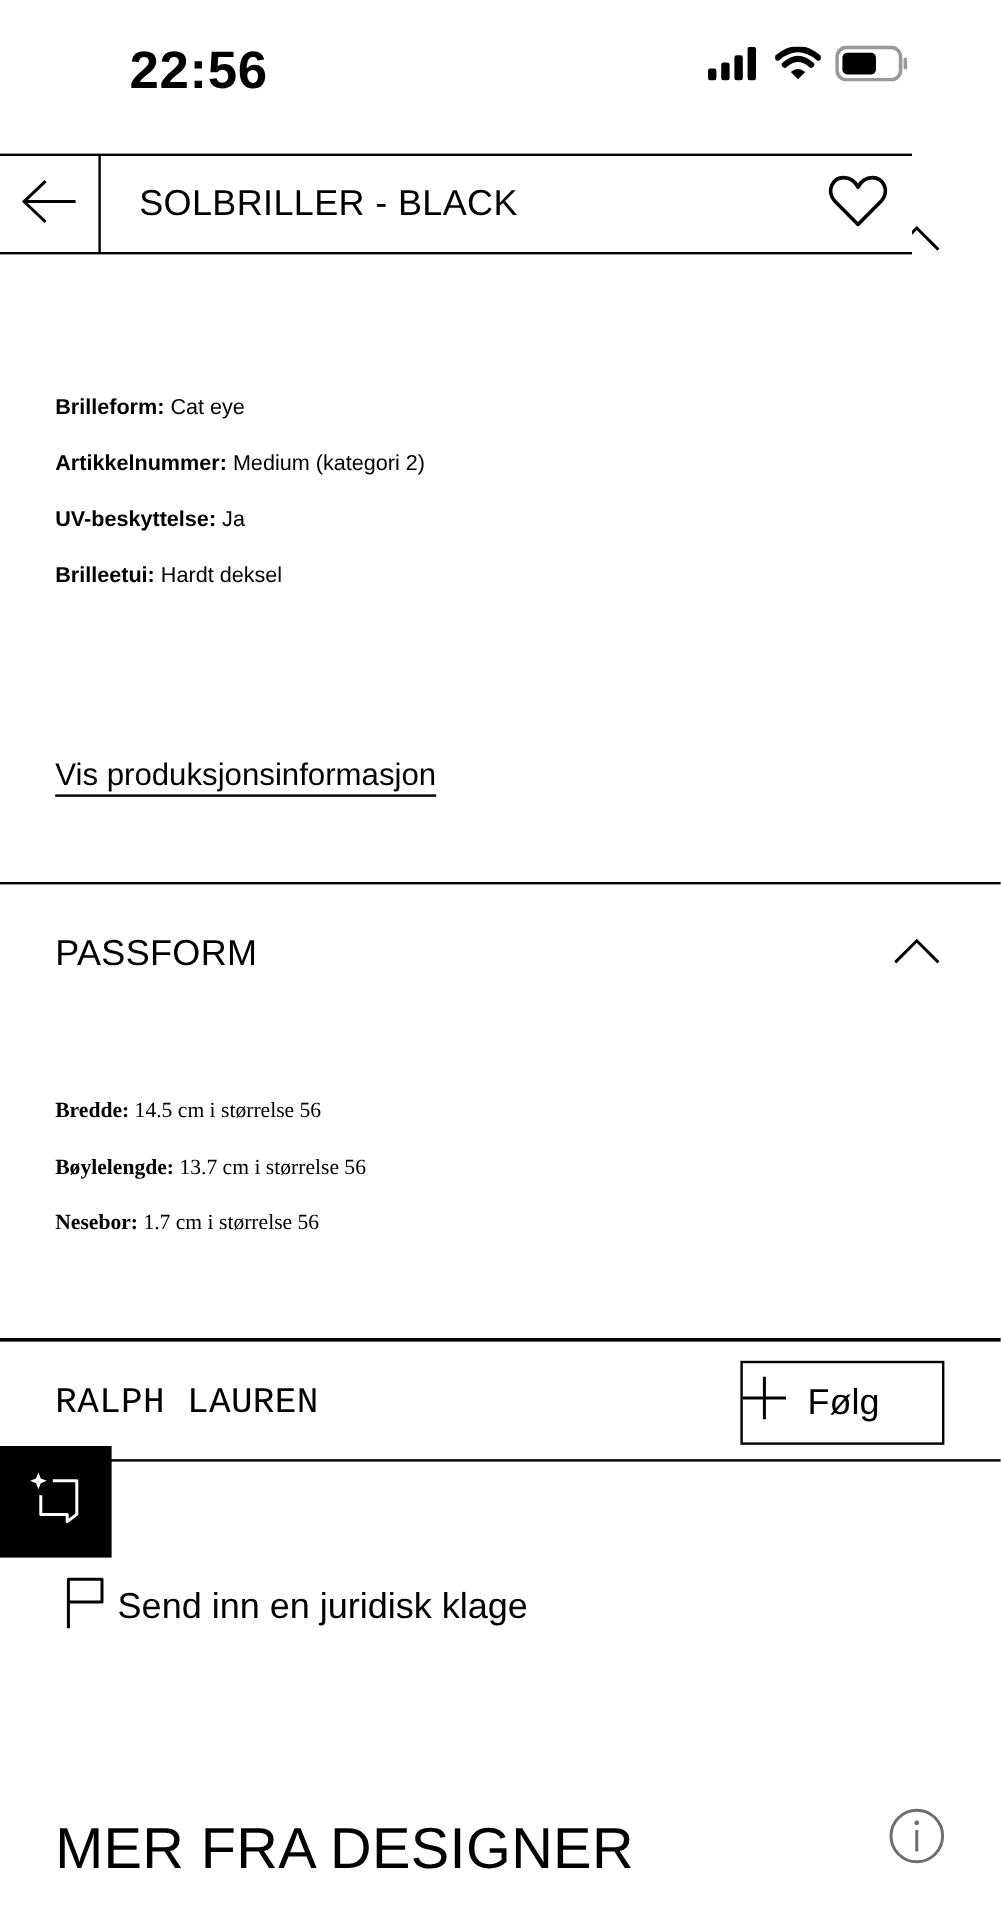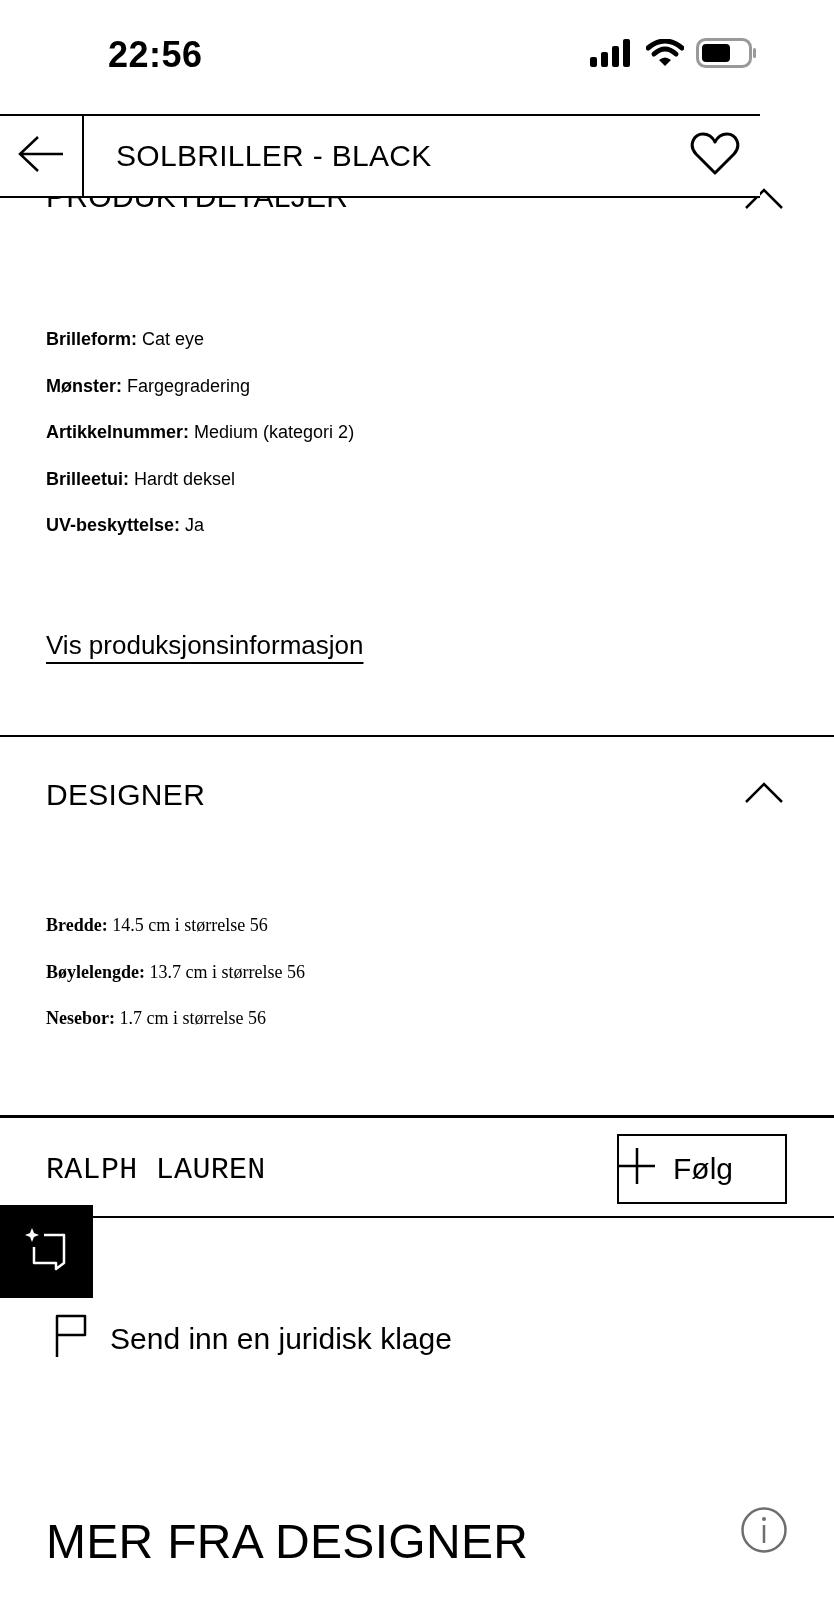--- a/index.html
+++ b/index.html
@@ -1,25 +1,25 @@
 <!DOCTYPE html>
 <html><head>
   <meta charset="utf-8">
   <style>
     * { box-sizing: border-box; margin: 0; padding: 0; }
     html, body { width: 834px; height: 1600px; background: #ffffff; overflow: hidden; }
     body { position: relative; font-family: "Liberation Sans", sans-serif; color: #000; }
 
     
     .status-bar { position: absolute; top: 0; left: 0; width: 834px; height: 115px; background: #fff; z-index: 5; }
-    .status-time { position: absolute; left: 108px; top: 34px; font-size: 36px; font-weight: bold; letter-spacing: 0.5px; }
+    .status-time { position: absolute; left: 108px; top: 34px; font-size: 44px; font-weight: bold; letter-spacing: 0.5px; }
     .status-icons { position: absolute; left: 590px; top: 38px; height: 34px; display: flex; align-items: center; gap: 12px; }
 
     
-    .nav-header { position: absolute; top: 114px; left: 0; width: 760px; height: 84px; background: #fff; border-top: 2px solid #000; border-bottom: 2px solid #000; z-index: 5; display: flex; align-items: center; }
+    .nav-header { position: absolute; top: 128px; left: 0; width: 760px; height: 84px; background: #fff; border-top: 2px solid #000; border-bottom: 2px solid #000; z-index: 5; display: flex; align-items: center; }
     .back-btn { width: 84px; height: 100%; border-right: 2px solid #000; display: flex; align-items: center; justify-content: center; cursor: pointer; }
     .nav-title { flex: 1; padding-left: 32px; font-size: 30px; letter-spacing: 0.3px; }
     .fav-btn { width: 90px; height: 100%; display: flex; align-items: center; justify-content: center; cursor: pointer; }
 
     
     .cut-header { position: absolute; top: 180px; left: 46px; font-size: 30px; letter-spacing: 0.3px; z-index: 1; }
     .cut-chevron { position: absolute; top: 188px; left: 744px; z-index: 1; }
 
     
     .detail-list { position: absolute; left: 46px; font-size: 18px; line-height: 46.5px; }
@@ -32,21 +32,21 @@
 
     .divider { position: absolute; left: 0; width: 834px; background: #000; }
 
     .section-header { position: absolute; left: 46px; font-size: 30px; letter-spacing: 0.3px; }
     .chevron-up { position: absolute; cursor: pointer; }
 
     .follow-btn { position: absolute; left: 617px; top: 1134px; width: 170px; height: 70px; border: 2px solid #000; display: flex; align-items: center; gap: 18px; font-size: 30px; cursor: pointer; background: #fff; }
 
     .ai-btn { position: absolute; left: 0; top: 1205px; width: 93px; height: 93px; background: #000; display: flex; align-items: center; justify-content: center; cursor: pointer; z-index: 3; }
 
-    .complaint { position: absolute; left: 54px; top: 1313px; display: flex; align-items: center; gap: 22px; font-size: 30px; cursor: pointer; }
+    .complaint { position: absolute; left: 54px; top: 1313px; display: flex; align-items: center; gap: 10px; font-size: 30px; cursor: pointer; }
 
     .more-title { position: absolute; left: 46px; top: 1514px; font-size: 48px; letter-spacing: 0.3px; }
     .info-btn { position: absolute; left: 740px; top: 1506px; cursor: pointer; }
   </style>
 </head>
 <body>
 
 <div class="status-bar">
   <span class="status-time">22:56</span>
   <div class="status-icons">
@@ -95,31 +95,30 @@
 
 <span class="cut-header">PRODUKTDETALJER</span>
 <span class="cut-chevron">
   <svg width="40" height="22" viewBox="0 0 40 22">
       <path d="M2 20 L20 2 L38 20" stroke="#000" stroke-width="2.5" fill="none"></path>
     </svg>
 </span>
 
 <div class="detail-list prod-list">
   <div class="row"><b>Brilleform:</b> <span>Cat eye</span></div>
-  <div class="row"><b>Mønster:</b> <span>Fargegradering</span></div>
   <div class="row"><b>Artikkelnummer:</b> <span>Medium (kategori 2)</span></div>
+  <div class="row"><b>UV-beskyttelse:</b> <span>Ja</span></div>
   <div class="row"><b>Brilleetui:</b> <span>Hardt deksel</span></div>
-  <div class="row"><b>UV-beskyttelse:</b> <span>Ja</span></div>
 </div>
 
 <span class="link">Vis produksjonsinformasjon</span>
 
 <div class="divider" style="top:735px;height:2px;"></div>
 
-<span class="section-header" style="top:778px;">DESIGNER</span>
+<span class="section-header" style="top:778px;">PASSFORM</span>
 <span class="chevron-up" style="left:744px;top:782px;">
   <svg width="40" height="22" viewBox="0 0 40 22">
       <path d="M2 20 L20 2 L38 20" stroke="#000" stroke-width="2.5" fill="none"></path>
     </svg>
 </span>
 
 <div class="detail-list fit-list">
   <div class="row"><b>Bredde:</b> <span>14.5 cm i størrelse 56</span></div>
   <div class="row"><b>Bøylelengde:</b> <span>13.7 cm i størrelse 56</span></div>
   <div class="row"><b>Nesebor:</b> <span>1.7 cm i størrelse 56</span></div>

